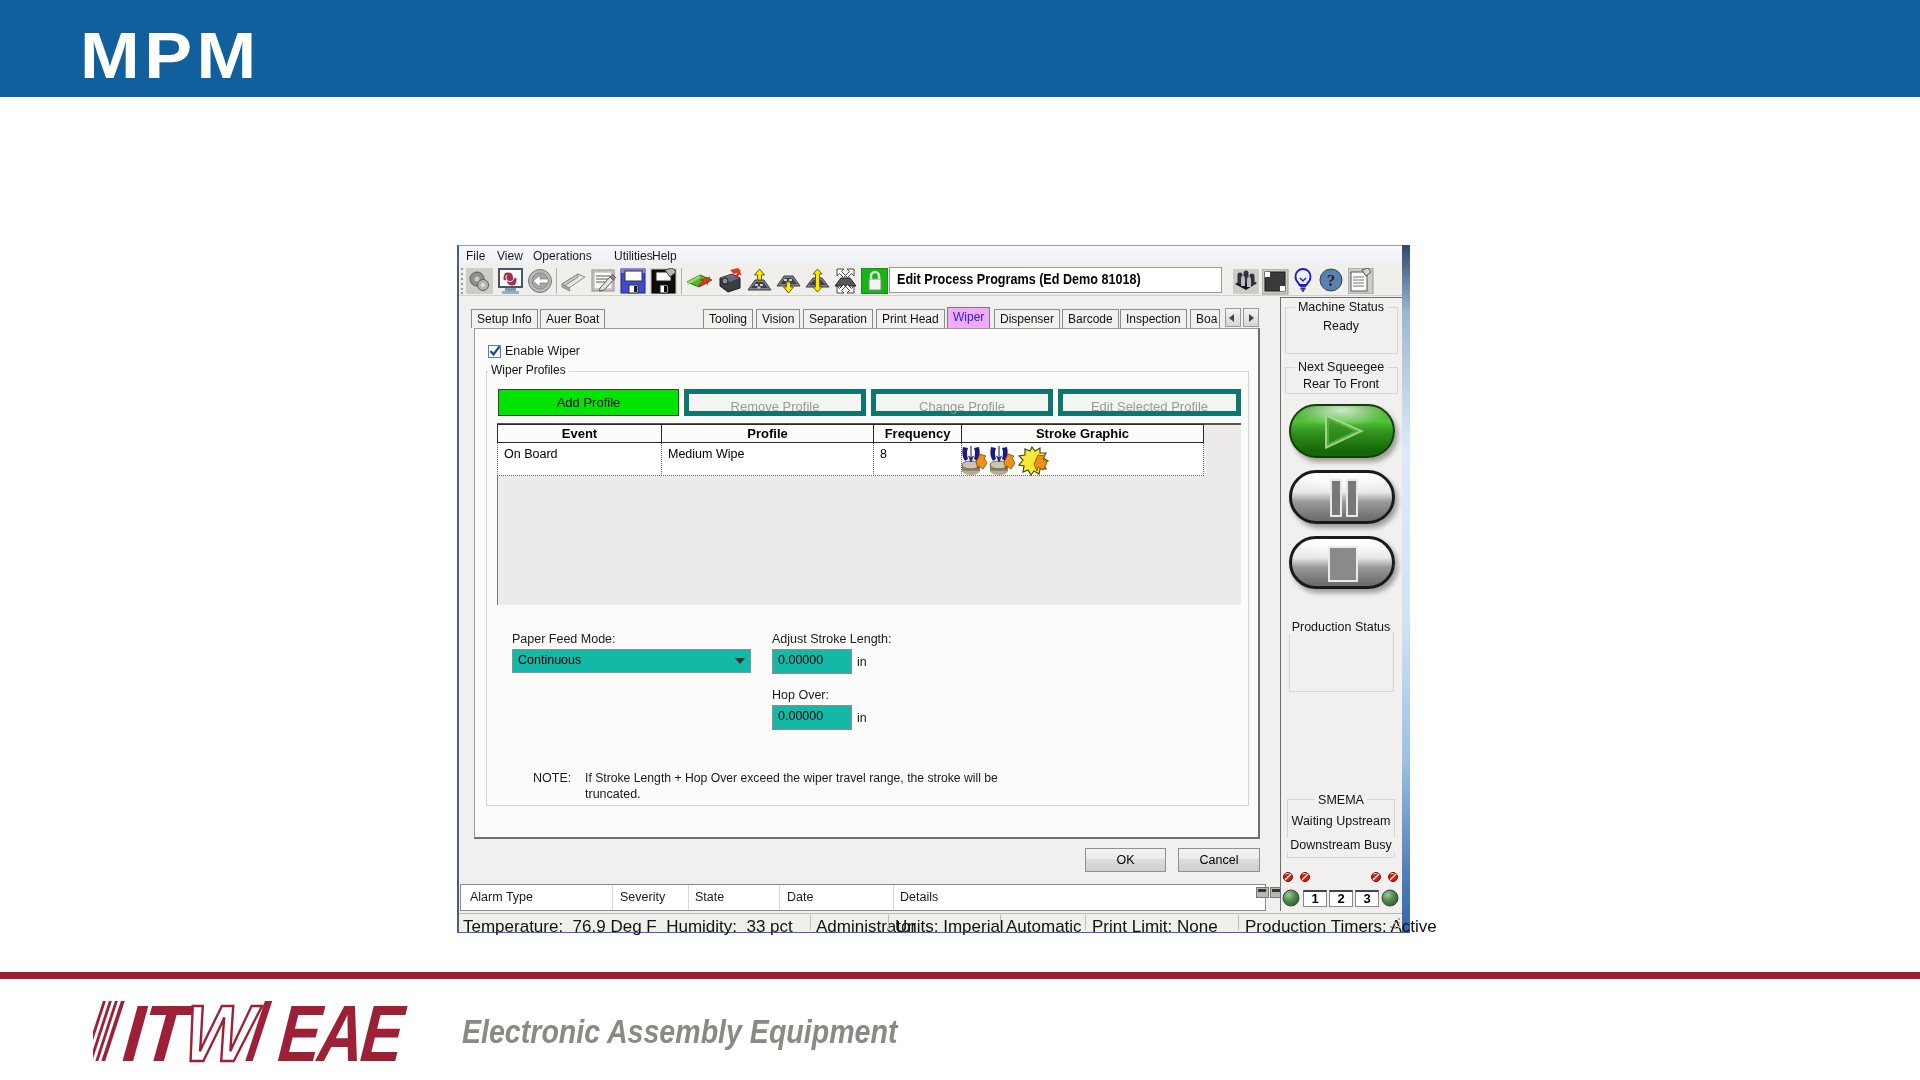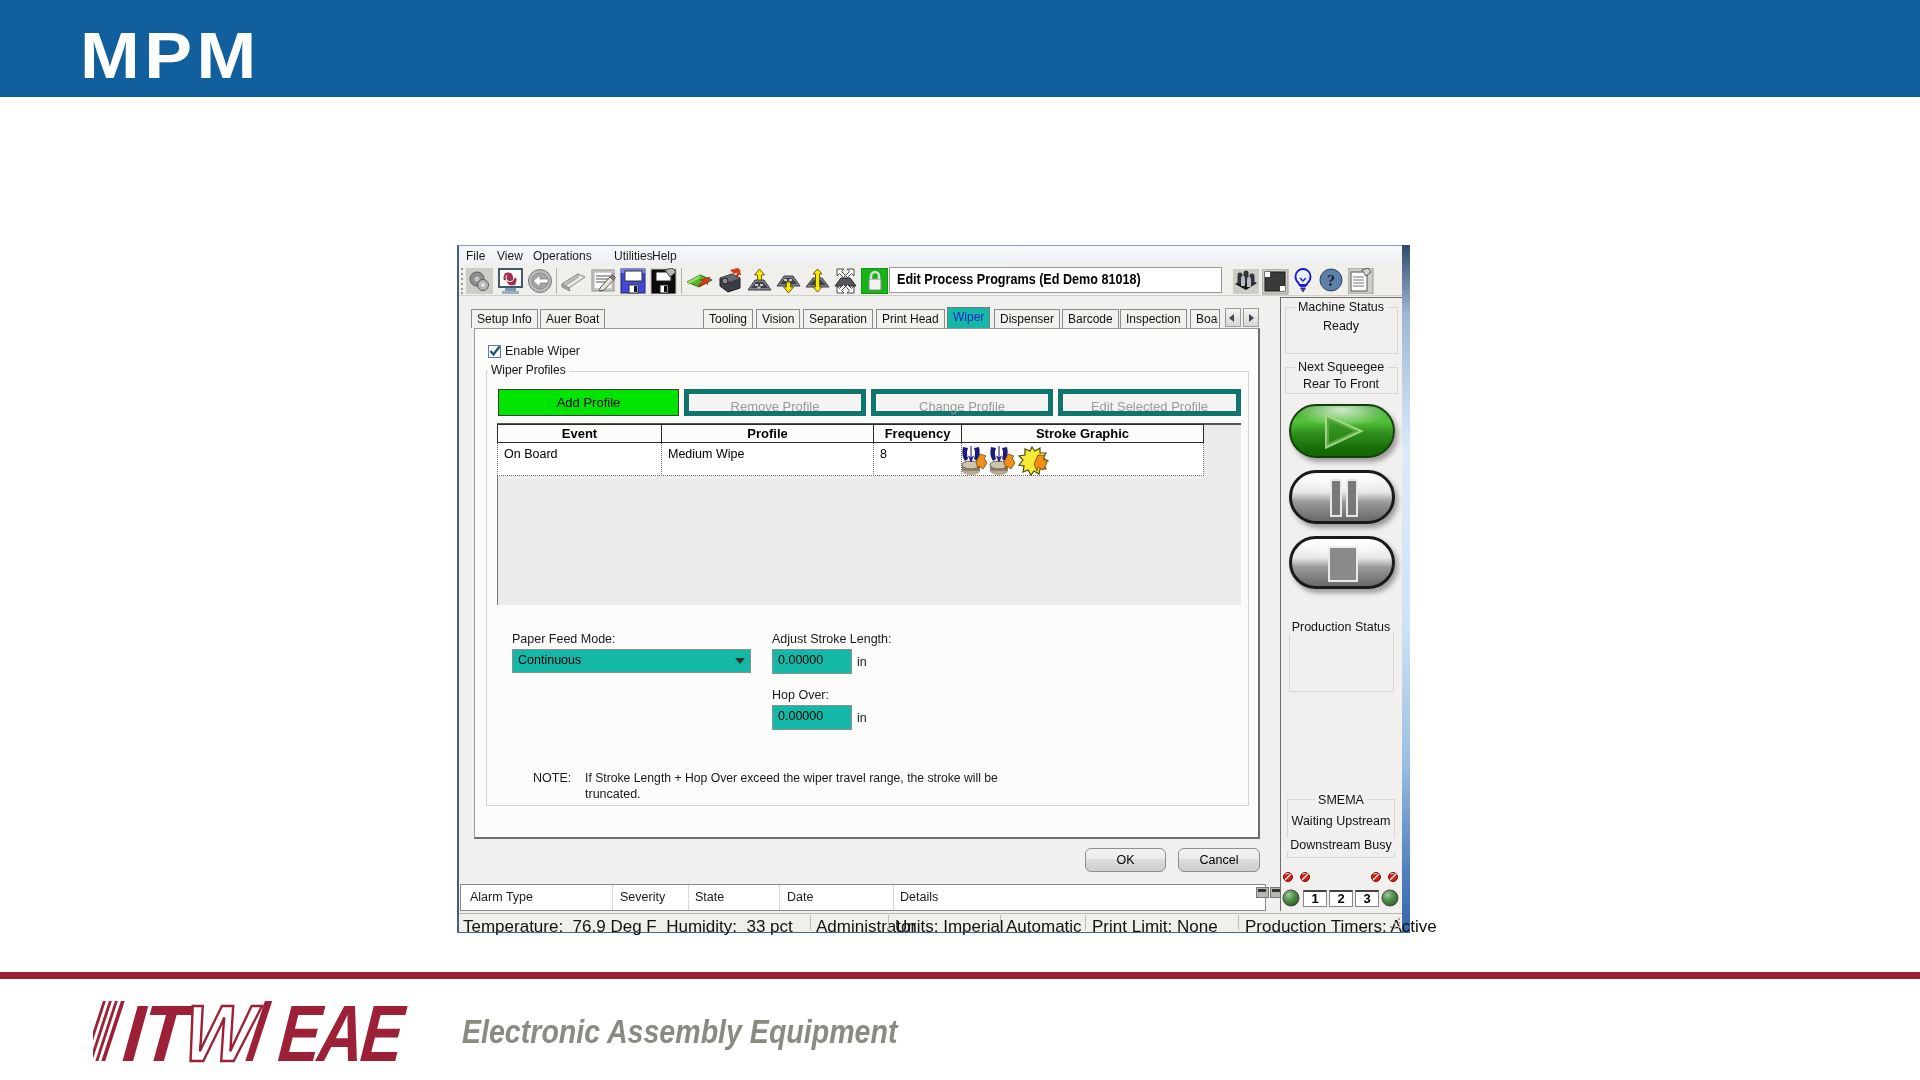--- a/index.html
+++ b/index.html
@@ -31,21 +31,21 @@
   #gblabel { left:488px; top:363px; background:#fbfbfa; padding:0 3px; font-size:12px; color:#111; }
   .btn { position:absolute; top:389px; height:27px; font-size:13px; text-align:center; line-height:25px; }
   .btn.dis { background:#f4f4f2; border:5px solid #0f766e; color:#9a9a98; }
   
   #tblarea { left:497px; top:423px; width:744px; height:182px; background:#ecebe9; border-top:2px solid #555; border-left:1px solid #777; }
   .hcell { position:absolute; top:424px; height:19px; background:#fcfcfb; border:1px solid #2a2a2a; font-size:13px; font-weight:bold; text-align:center; line-height:18px; color:#000; }
   .dcell { position:absolute; top:443px; height:33px; background:#fff; border:1px dotted #666; border-top:none; font-size:12.5px; color:#000; padding:4px 0 0 6px; }
   
   .input { position:absolute; background:#14b8a6; border:1px solid #8f8f8f; font-size:12.5px; color:#000; padding:3px 0 0 5px; }
   
-  .wbtn { position:absolute; top:848px; height:24px; background:linear-gradient(#f3f3f3, #ebebeb 45%, #dddddd 46%, #cfcfcf); border:1px solid #8e8f8f; border-radius:6px; font-size:12.5px; text-align:center; line-height:22px; color:#000; }
+  .wbtn { position:absolute; top:848px; height:24px; background:linear-gradient(#f3f3f3, #ebebeb 45%, #dddddd 46%, #cfcfcf); border:1px solid #8e8f8f; border-radius:0; font-size:12.5px; text-align:center; line-height:22px; color:#000; }
   
   #alarm { left:460px; top:884px; width:806px; height:27px; background:#fff; border:1px solid #8a8a8a; }
   .acol { position:absolute; top:885px; height:25px; border-right:1px solid #d8d8d8; }
   
   #statusbar { left:459px; top:913px; width:943px; height:19px; background:#f1efe9; border-top:1px solid #b8b6b0; }
   .ssep { position:absolute; top:915px; height:15px; width:1px; background:#c0beb8; }
   .stxt { position:absolute; top:917px; font-size:17px; color:#111; white-space:nowrap; }
   
   #rpanel { left:1280px; top:297px; width:122px; height:614px; background:#f1f0ee; border-left:1px solid #6e6e6e; border-top:1px solid #6e6e6e; }
   .rgb { position:absolute; border:1px solid #d8d6d0; }
@@ -234,21 +234,21 @@
     <path d="M14 2 l6 -2 l3 4 l-5 4 z" fill="#d8d6d0" stroke="#555"></path>
   </svg>
 
   <div class="tab" style="left:471px;">Setup Info</div>
   <div class="tab" style="left:540px;">Auer Boat</div>
   <div class="tab" style="left:607px;margin-top:20px;">Board Handling</div>
   <div class="tab" style="left:703px;">Tooling</div>
   <div class="tab" style="left:756px;">Vision</div>
   <div class="tab" style="left:803px;">Separation</div>
   <div class="tab" style="left:876px;">Print Head</div>
-  <div class="tab" style="left:947px;top:307px;height:21px;background:#14b8a6;color:#2a23c9;border-color:#7a7a7a;">Wiper</div>
+  <div class="tab" style="left:947px;top:307px;height:21px;background:#f0abfc;color:#2a23c9;border-color:#7a7a7a;">Wiper</div>
   <div class="tab" style="left:994px;">Dispenser</div>
   <div class="tab" style="left:1062px;">Barcode</div>
   <div class="tab" style="left:1120px;">Inspection</div>
   <div class="tab" style="left:1190px;width:30px;">Boa</div>
   <div class="abs" style="left:1225px;top:308px;width:16px;height:19px;background:linear-gradient(#f4f4f2,#d8d6d0);border:1px solid #999;"></div>
   <div class="abs" style="left:1243px;top:308px;width:16px;height:19px;background:linear-gradient(#f4f4f2,#d8d6d0);border:1px solid #999;"></div>
   <div class="abs" style="left:1229px;top:314px;width:0;height:0;border-top:4px solid transparent;border-bottom:4px solid transparent;border-right:5px solid #445;"></div>
   <div class="abs" style="left:1249px;top:314px;width:0;height:0;border-top:4px solid transparent;border-bottom:4px solid transparent;border-left:5px solid #445;"></div>
   <div id="tabpage" class="abs"></div>
 

